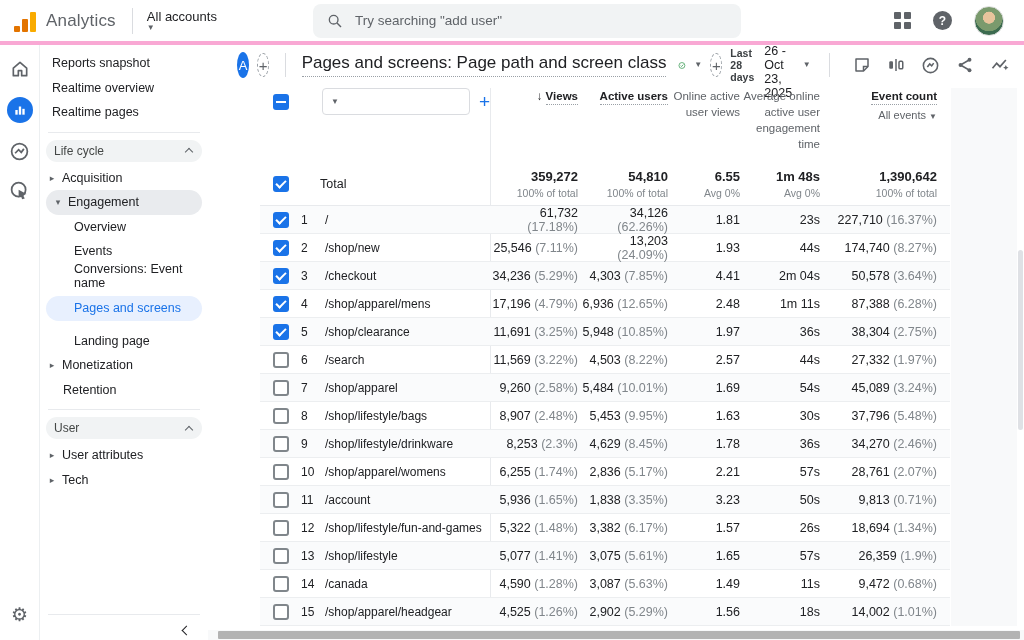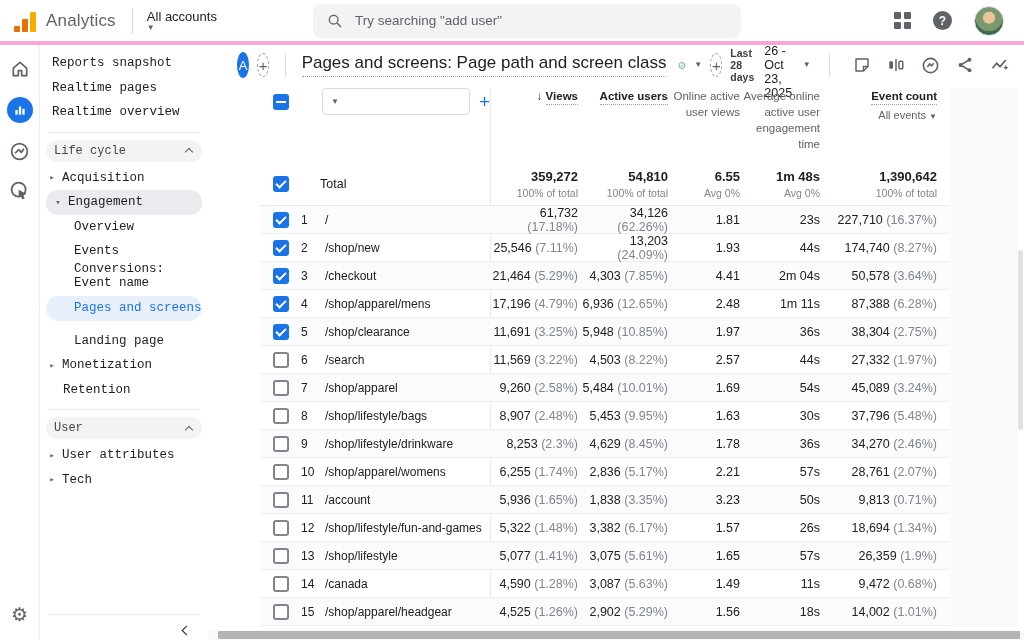--- a/index.html
+++ b/index.html
@@ -37,21 +37,21 @@
   
   .rail { width:40px; border-right:1px solid #eceff1; display:flex; flex-direction:column;
     align-items:center; padding:14px 0 16px; gap:18px; background:#fff; }
   .rail svg { display:block; }
   .rail .active-wrap { width:26px; height:26px; border-radius:50%; background:#1a73e8;
     display:flex; align-items:center; justify-content:center; }
   .rail .spacer { margin-top:auto; }
   .gear { font-size:19px; color:#5f6368; line-height:19px; }
 
   
-  .nav { width:168px; display:flex; flex-direction:column; padding-top:6px; background:#fff;font-family:Liberation Mono, monospace; }
+  .nav { width:168px; display:flex; flex-direction:column; padding-top:6px; background:#fff; }
   .nav-item, .nav-expand, .nav-sub { height:24.5px; display:flex; align-items:center;
     font-size:12.5px; color:#202124; }
   .nav-item { padding-left:12px; }
   .nav-divider { height:1px; background:#e8eaed; margin:7px 8px 7px 8px; }
   .nav-section { height:22px; margin:2px 6px 4px; padding:0 10px 0 8px; border-radius:12px;
     background:#f1f3f4; display:flex; align-items:center; justify-content:space-between;
     font-size:12px; color:#444746; }
   .chev { display:inline-block; border:solid #5f6368; border-width:0 1.5px 1.5px 0;
     padding:2.5px; }
   .chev.up   { transform:rotate(-135deg); margin-top:3px; }
@@ -190,22 +190,22 @@
       <circle cx="11" cy="11" r="8" fill="none" stroke="#5f6368" stroke-width="2"></circle>
       <path d="M11 11 L20 16 L16 17 L18 21 L15 22 L13.5 18 L11 20 Z" fill="#5f6368"></path>
     </svg>
     <div class="spacer"></div>
     <div class="gear">⚙</div>
   </div>
 
   <div class="nav">
     <div id="nav-list">
         <div class="nav-item">Reports snapshot</div>
+        <div class="nav-item">Realtime overview</div>
         <div class="nav-item">Realtime pages</div>
-        <div class="nav-item">Realtime overview</div>
         <div class="nav-divider"></div>
         <div class="nav-section">
           <div>Life cycle</div>
           <span class="chev up"></span>
         </div>
         <div class="nav-expand">
           <span class="tri">▸</span>
           <div class="lbl" style="display: inline;">Acquisition</div>
         </div>
         <div class="nav-expand open">
@@ -370,21 +370,21 @@
             <div class="cell c-oauv"><span>1.93</span></div>
             <div class="cell c-avg"><span>44s</span></div>
             <div class="cell c-events"><span>174,740</span><span class="pct"> (8.27%)</span></div>
           </div>
           <div class="t-row">
             <div class="row-dim">
               <span class="cb on"></span>
               <div class="r-num">3</div>
               <div class="r-path">/checkout</div>
             </div>
-            <div class="cell c-views"><span>21,464</span><span class="pct"> (5.29%)</span></div>
+            <div class="cell c-views"><span>34,236</span><span class="pct"> (5.29%)</span></div>
             <div class="cell c-active"><span>4,303</span><span class="pct"> (7.85%)</span></div>
             <div class="cell c-oauv"><span>4.41</span></div>
             <div class="cell c-avg"><span>2m 04s</span></div>
             <div class="cell c-events"><span>50,578</span><span class="pct"> (3.64%)</span></div>
           </div>
           <div class="t-row">
             <div class="row-dim">
               <span class="cb on"></span>
               <div class="r-num">4</div>
               <div class="r-path">/shop/apparel/mens</div>

